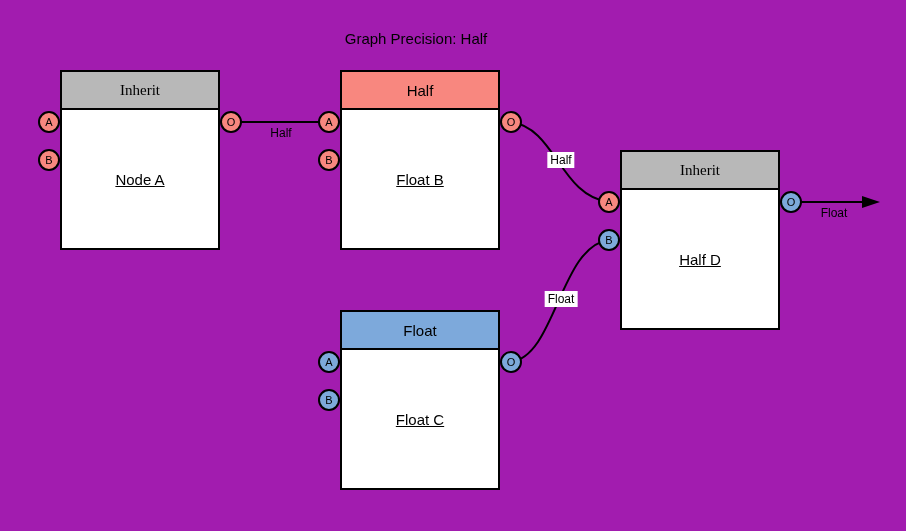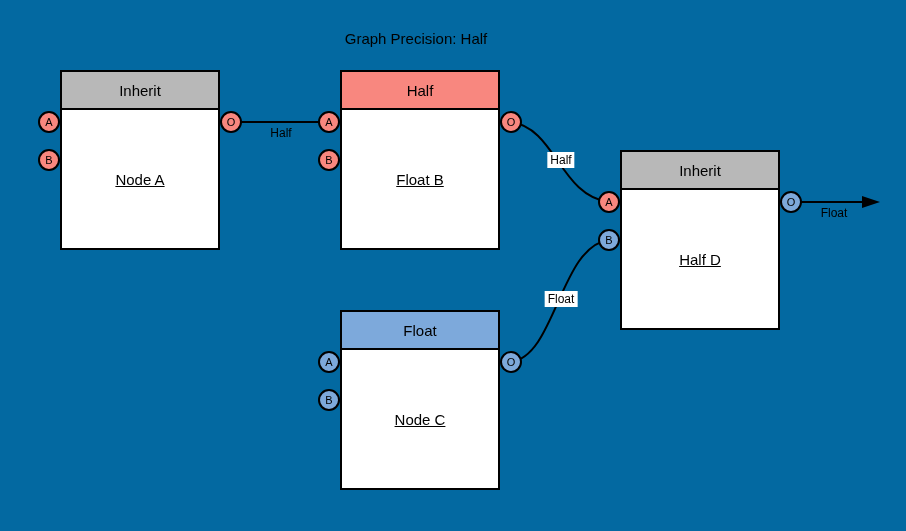--- a/index.html
+++ b/index.html
@@ -5,21 +5,21 @@
   html, body {
     margin: 0;
     padding: 0;
     background: #ffffff;
     font-family: "Liberation Sans", sans-serif;
   }
   .canvas {
     position: relative;
     width: 906px;
     height: 531px;
-    background: #0369a1;
+    background: #a21caf;
     overflow: hidden;
   }
   .edges-svg {
     position: absolute;
     left: 0;
     top: 0;
     width: 906px;
     height: 531px;
   }
   .diagram-title {
@@ -41,21 +41,21 @@
   }
   .node-header {
     height: 36px;
     border-bottom: 2px solid #000;
     display: flex;
     align-items: center;
     justify-content: center;
     font-size: 15px;
     color: #000;
   }
-  .node-header.gray   { background: #b8b8b8; }
+  .node-header.gray   { background: #b8b8b8; font-family: Liberation Serif, serif; }
   .node-header.salmon { background: #f8877f; }
   .node-header.blue   { background: #7da9db; }
   .node-body {
     height: 138px;
     display: flex;
     align-items: center;
     justify-content: center;
     font-size: 15px;
     color: #000;
     text-decoration: underline;
@@ -114,21 +114,21 @@
   <div class="node" style="left:340px; top:70px;">
     <div class="node-header salmon">Half</div>
     <div class="node-body">Float B</div>
   </div>
   <div class="port salmon" style="left:318px; top:111px;">A</div>
   <div class="port salmon" style="left:318px; top:149px;">B</div>
   <div class="port salmon" style="left:500px; top:111px;">O</div>
 
   <div class="node" style="left:340px; top:310px;">
     <div class="node-header blue">Float</div>
-    <div class="node-body">Node C</div>
+    <div class="node-body">Float C</div>
   </div>
   <div class="port blue" style="left:318px; top:351px;">A</div>
   <div class="port blue" style="left:318px; top:389px;">B</div>
   <div class="port blue" style="left:500px; top:351px;">O</div>
 
   <div class="node" style="left:620px; top:150px;">
     <div class="node-header gray">Inherit</div>
     <div class="node-body">Half D</div>
   </div>
   <div class="port salmon" style="left:598px; top:191px;">A</div>

